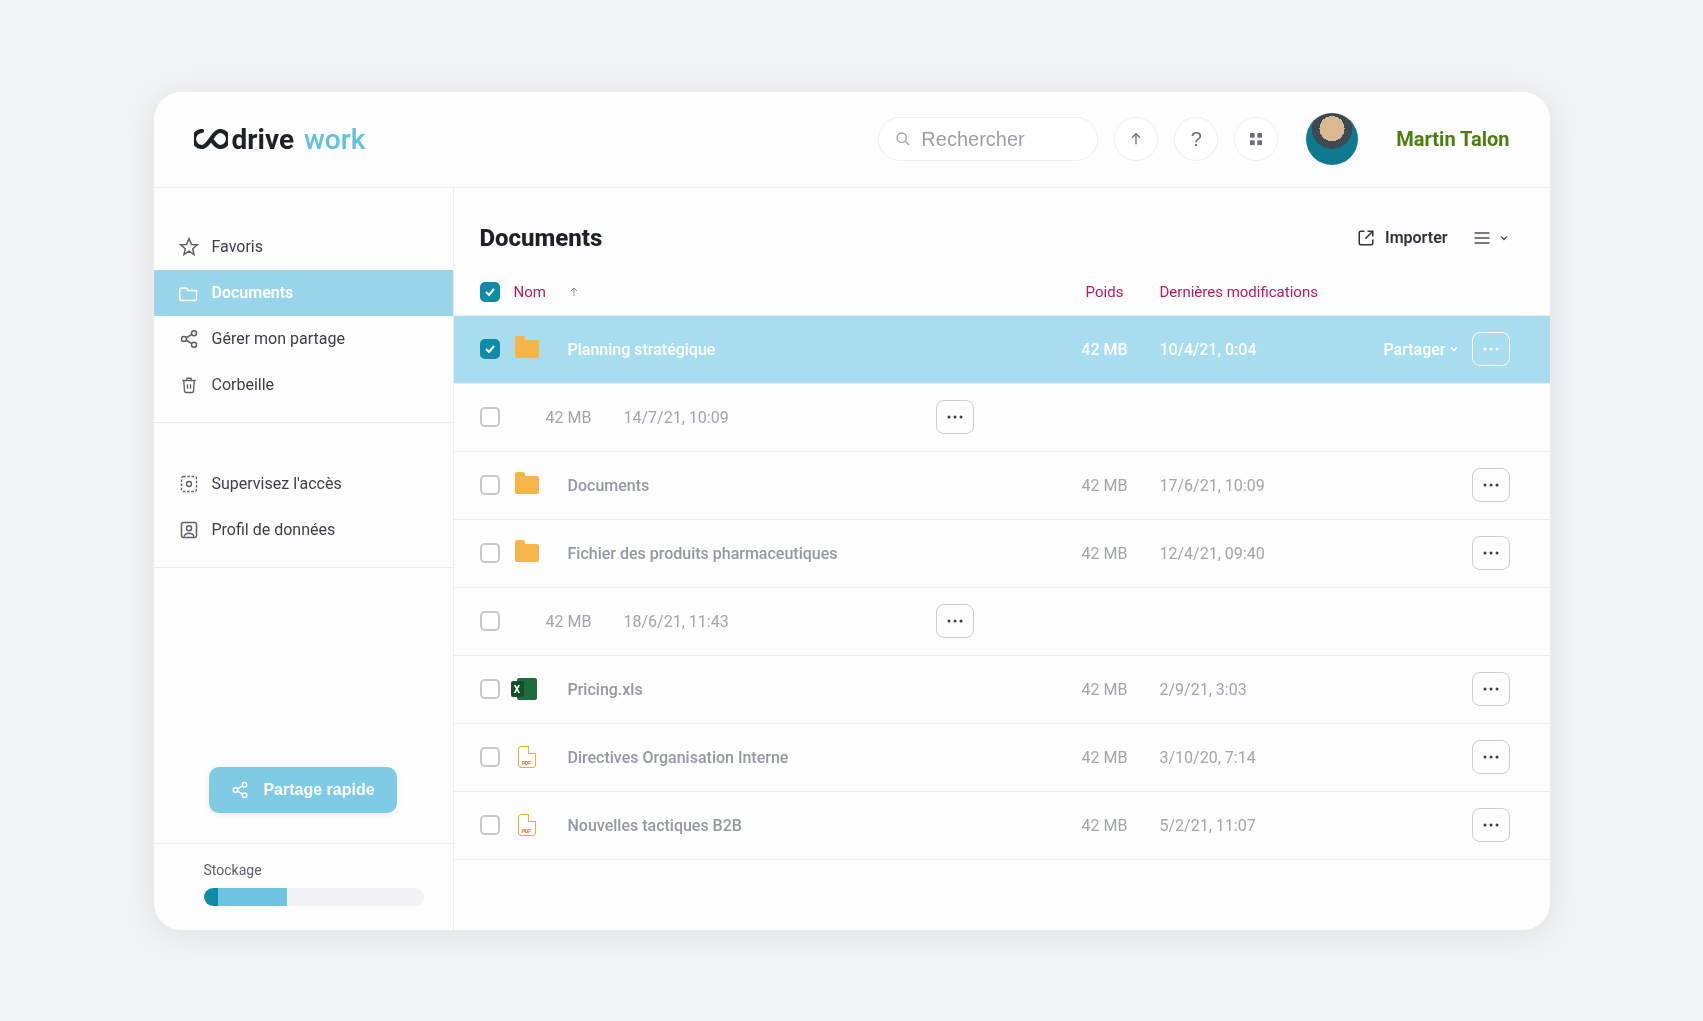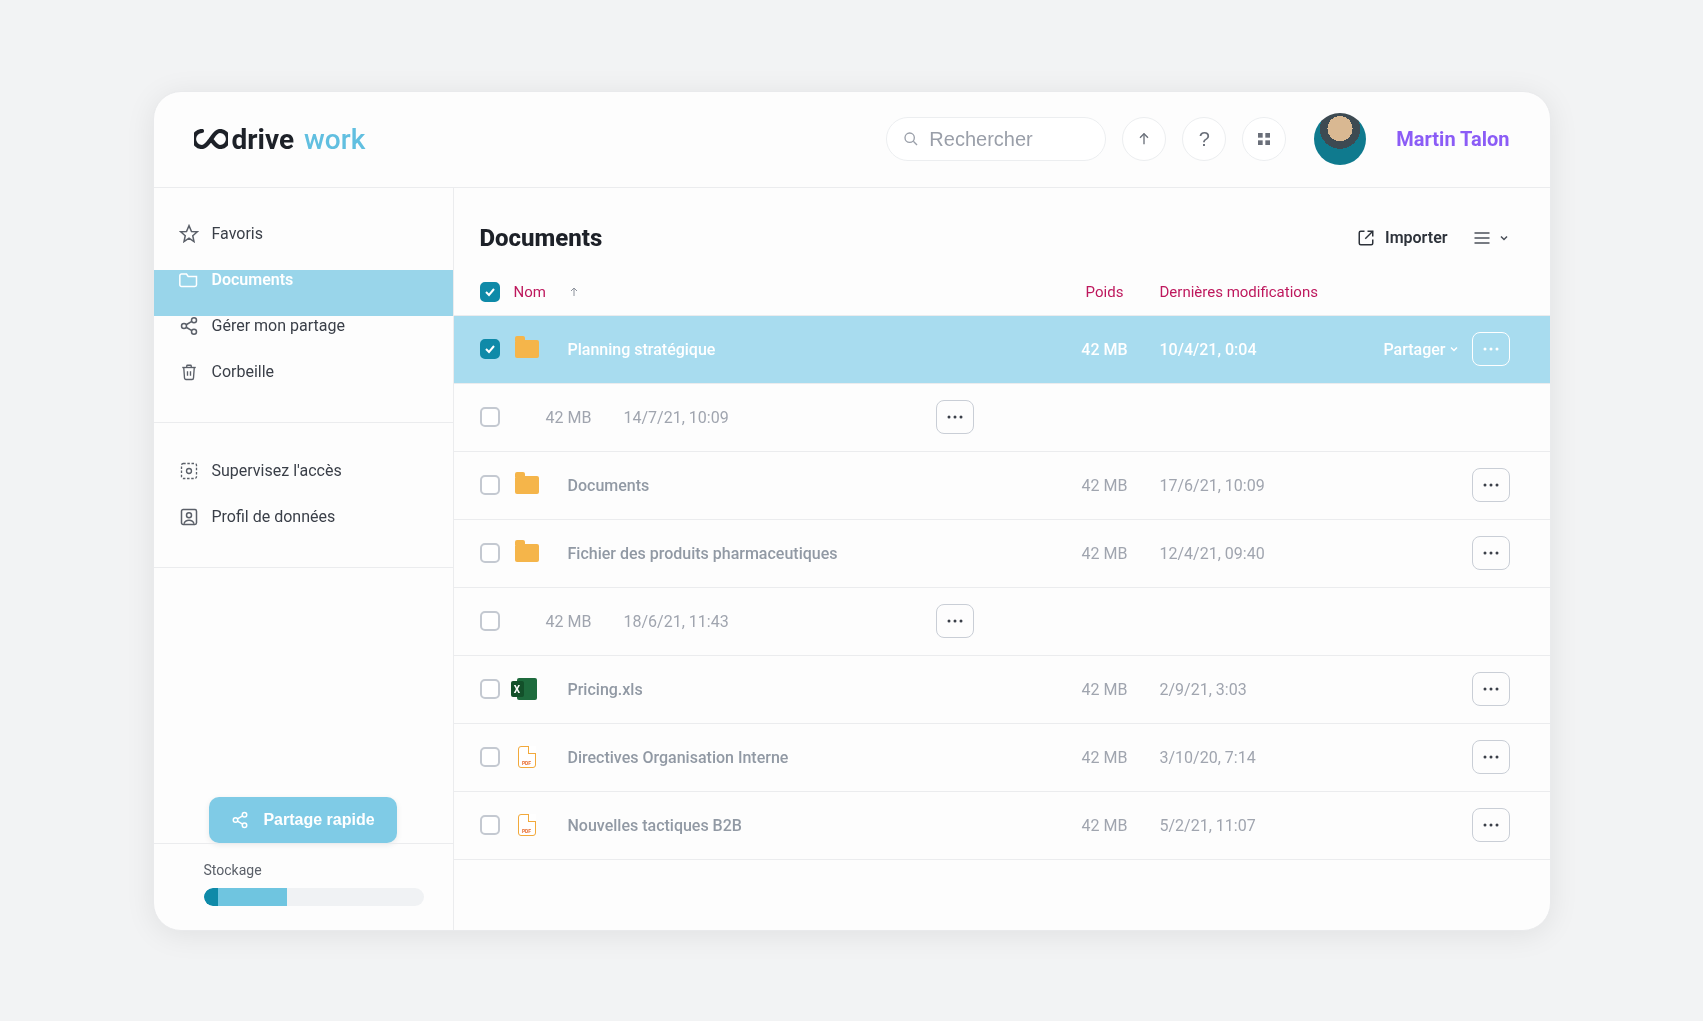--- a/index.html
+++ b/index.html
@@ -86,43 +86,43 @@
     width: 52px;
     height: 52px;
     border-radius: 50%;
     background: radial-gradient(circle at 50% 30%, #d9b892 0 28%, #3d4a52 28% 45%, #0f7a8e 45% 100%);
     margin-left: 12px;
     flex-shrink: 0;
   }
   .username {
     font-size: 20px;
     font-weight: 700;
-    color: #8b5cf6;
-    margin-left: 14px;
+    color: #4d7c0f;
+    margin-left: 22px;
   }
   .body {
     flex: 1;
     display: flex;
     min-height: 0;
   }
   .sidebar {
     width: 300px;
     border-right: 1px solid #ebecee;
     display: flex;
     flex-direction: column;
   }
   .nav-group {
     padding: 36px 0 14px 0;
     border-bottom: 1px solid #ebecee;
   }
   .nav-group.no-top { padding-top: 38px; }
   .nav-item {
     height: 46px;
     display: flex;
-    align-items: flex-start;
+    align-items: center;
     padding: 0 24px 0 58px;
     position: relative;
     font-size: 16px;
     color: #3a3f48;
     cursor: pointer;
   }
   .nav-item .nav-icon {
     position: absolute;
     left: 24px;
     width: 22px;
@@ -130,21 +130,21 @@
     align-items: center;
     justify-content: center;
     color: #5b6069;
   }
   .nav-item.active {
     background: #99d5ea;
     color: #fff;
     font-weight: 600;
   }
   .nav-item.active .nav-icon { color: #fff; }
-  .sidebar-fill { flex: 1; display:flex; align-items:flex-end; justify-content:center; }
+  .sidebar-fill { flex: 1; display:flex; align-items:flex-end; justify-content:center; padding-bottom: 30px;}
   .quick-share {
     background: #7fcbe6;
     color: #fff;
     font-weight: 700;
     font-size: 16px;
     border: none;
     border-radius: 10px;
     padding: 14px 22px;
     display: flex;
     align-items: center;

